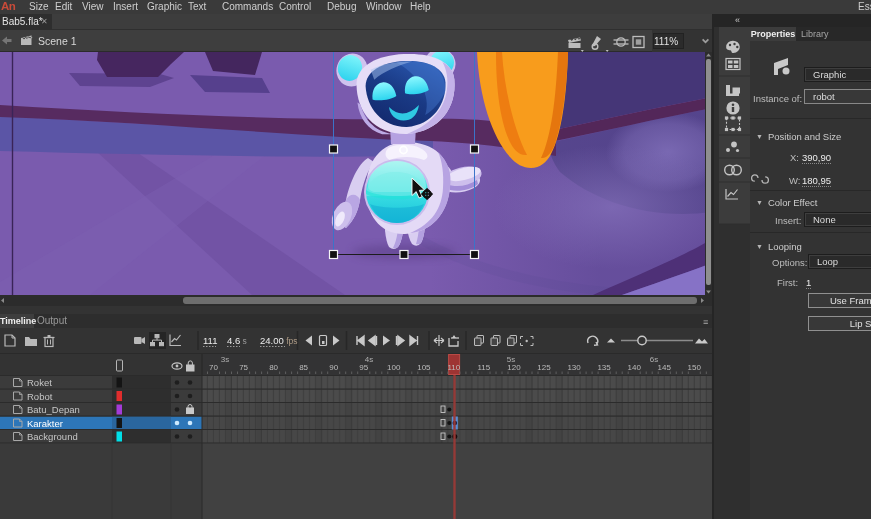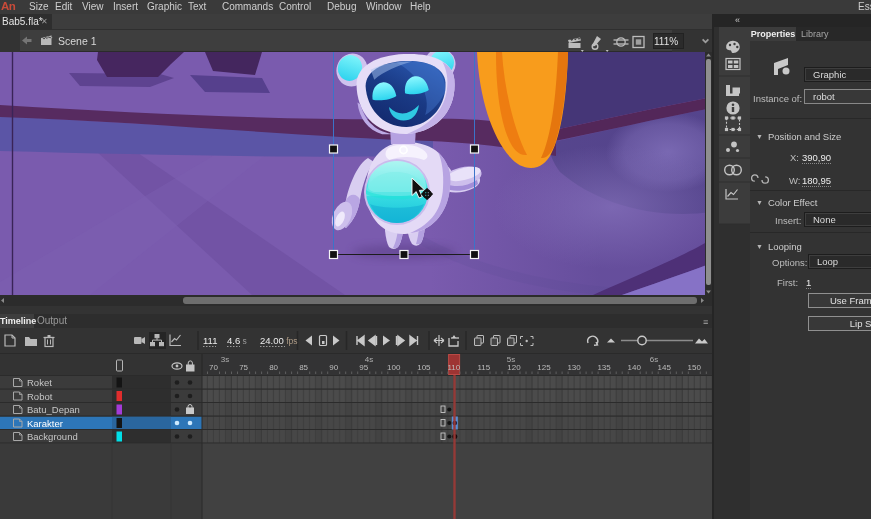--- a/index.html
+++ b/index.html
@@ -13,21 +13,21 @@
   
   #menubar { left:0; top:0; width:871px; height:14px; background:#3a3a3a; }
   #menubar span { position:absolute; top:1px; font-size:10px; color:#cfcfcf; }
   #anlogo { position:absolute; left:1px; top:0px; font-size:11.5px; font-weight:bold; color:#c94b39; letter-spacing:-0.5px; }
   
   #tabbar { left:0; top:14px; width:712px; height:16px; background:#3d3d3d; border-bottom:1px solid #2f2f2f; }
   #doctab { position:absolute; left:0; top:0; width:52px; height:16px; background:#2e2e2e; }
   #doctab .t { position:absolute; left:2px; top:2px; font-size:10px; font-weight:normal; color:#e3e3e3; }
   #doctab .x { position:absolute; left:41px; top:2.5px; font-size:8px; color:#9a9a9a; }
   
-  #scenebar { left:0; top:30px; width:652px; height:22px; background:#3e3e3e; border-bottom:1px solid #2b2b2b;margin-left:20px; }
+  #scenebar { left:0; top:30px; width:652px; height:22px; background:#3e3e3e; border-bottom:1px solid #2b2b2b; }
   #zoombox { position:absolute; left:653px; top:33px; width:31px; height:16px; background:#2b2b2b; border:1px solid #222; color:#e2e2e2; font-size:10px; text-align:left; line-height:15px; }
   
   #stage { left:0; top:52px; width:712px; height:243px; }
   
   #hscroll { left:0; top:295px; width:712px; height:11px; background:#2c2c2c; }
   #hthumb  { position:absolute; left:183px; top:2px; width:514px; height:7px; background:#6e6e6e; border-radius:3px; }
   #vscroll { left:705px; top:52px; width:7px; height:243px; background:#2c2c2c; }
   #vthumb  { position:absolute; left:1px; top:7px; width:5px; height:226px; background:#8f8f8f; border-radius:2px; }
   
   #timeline { left:0; top:314px; width:712px; height:213px; background:#333; }

